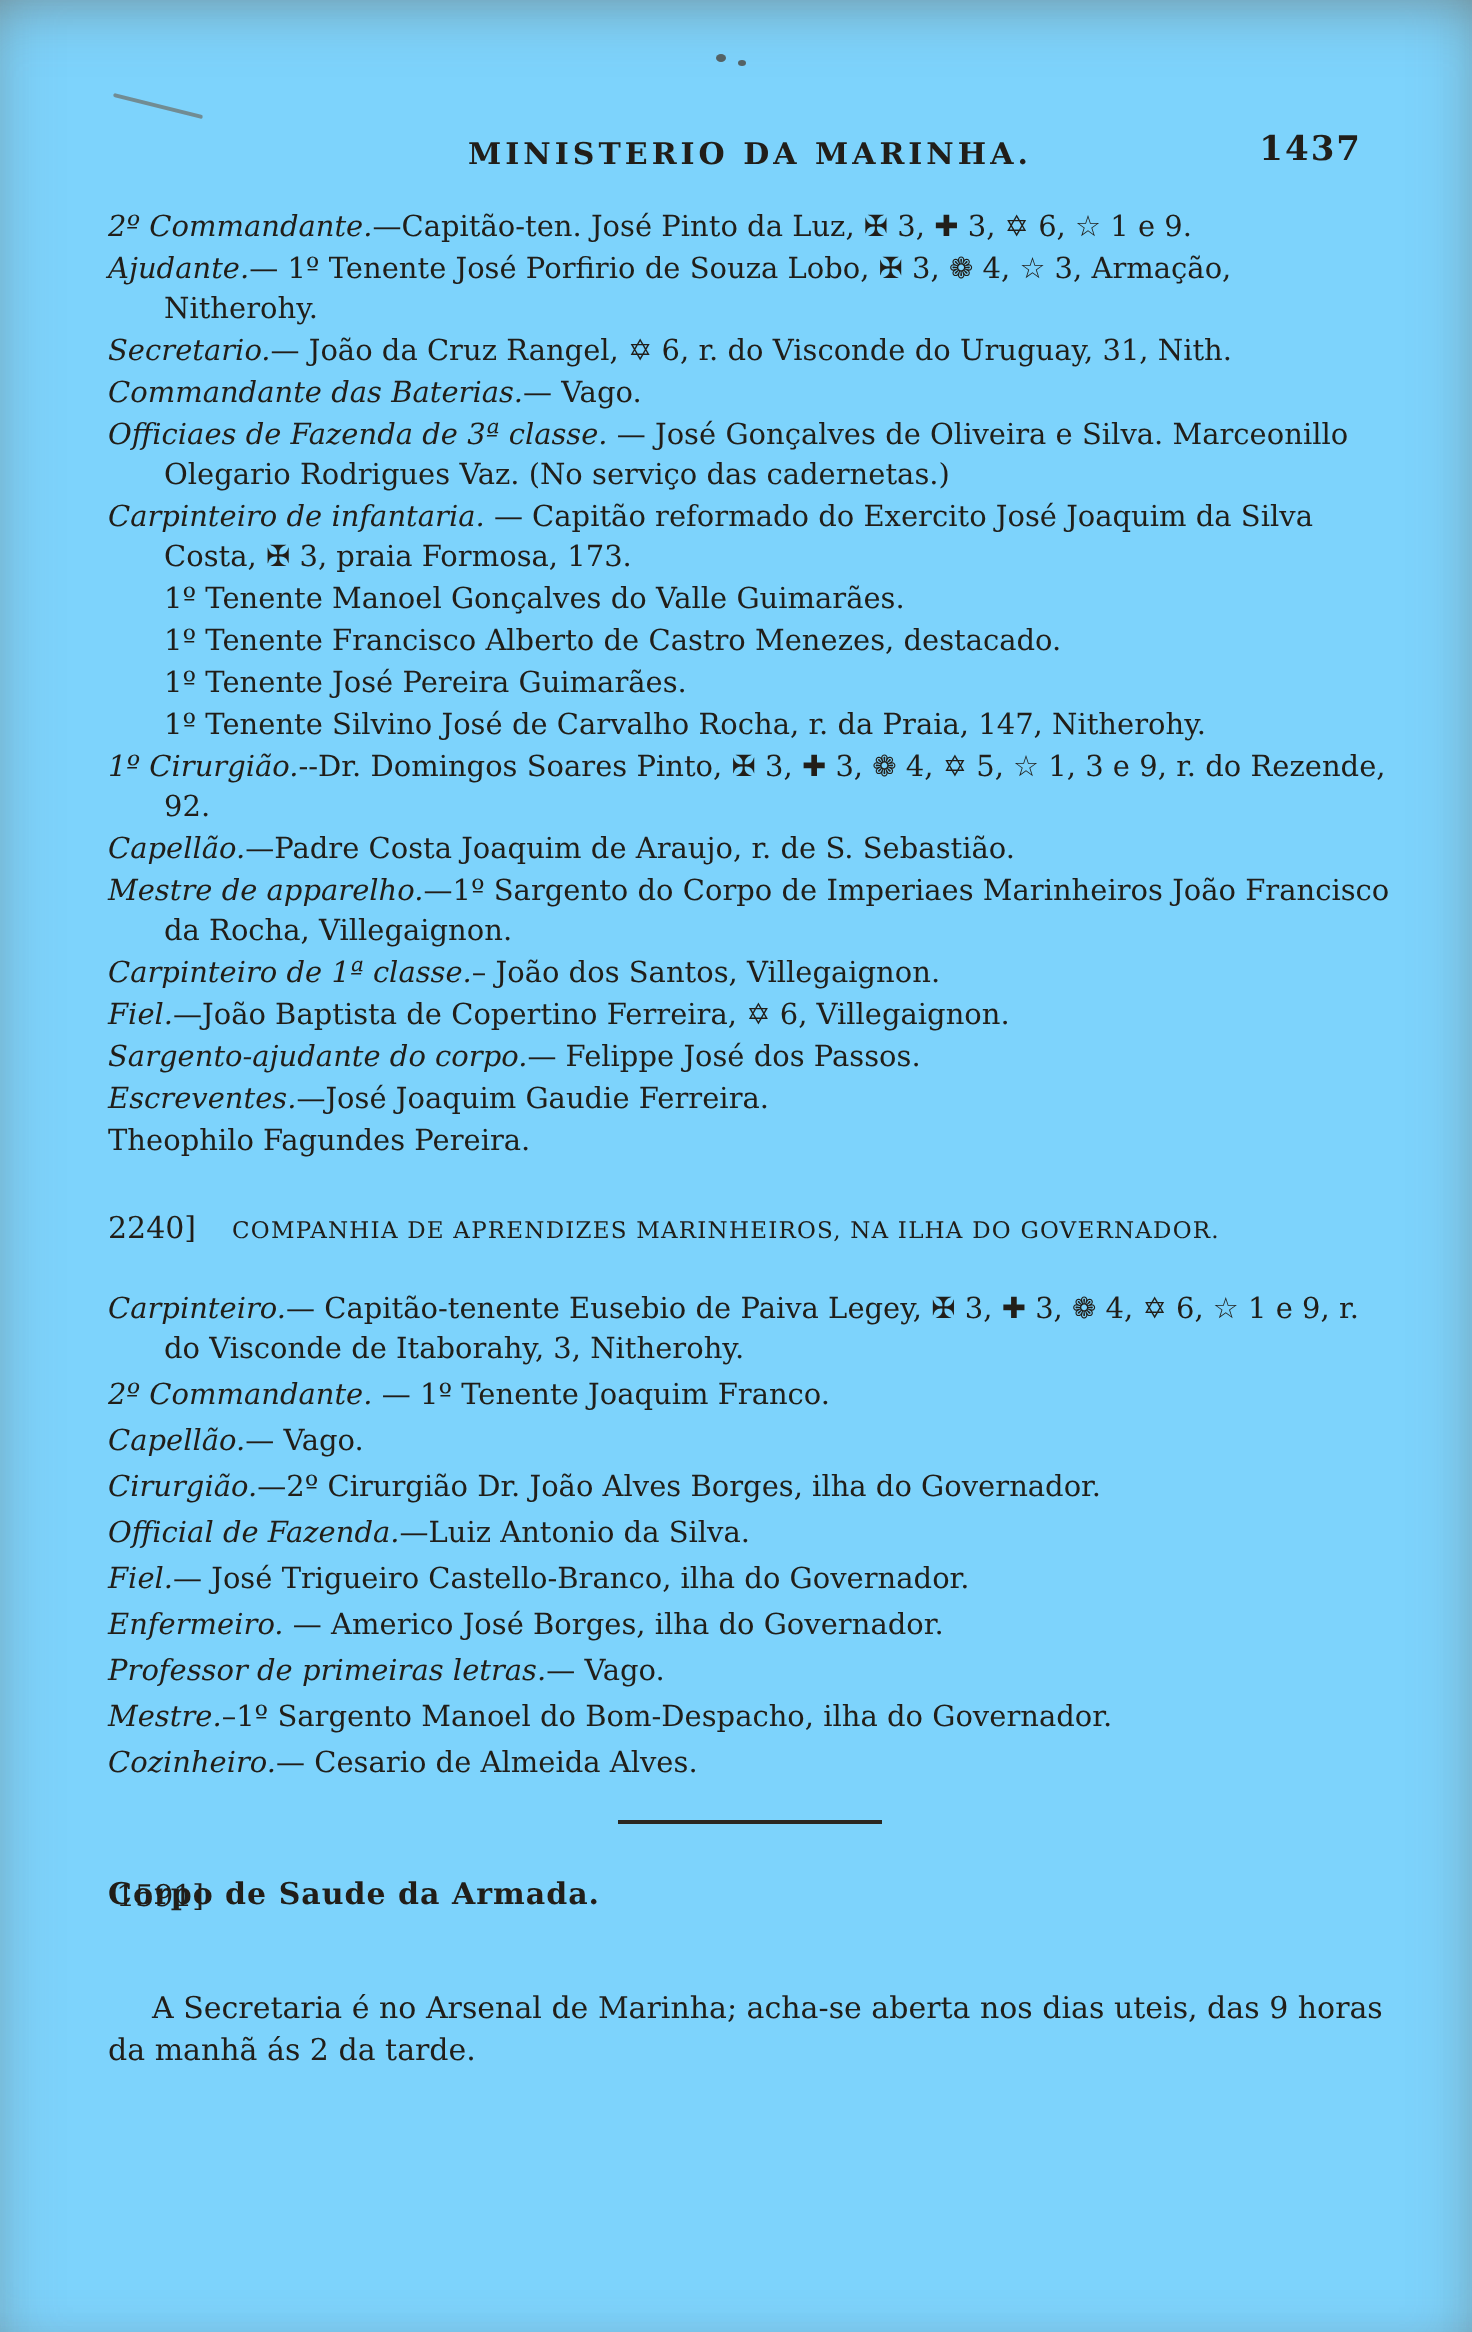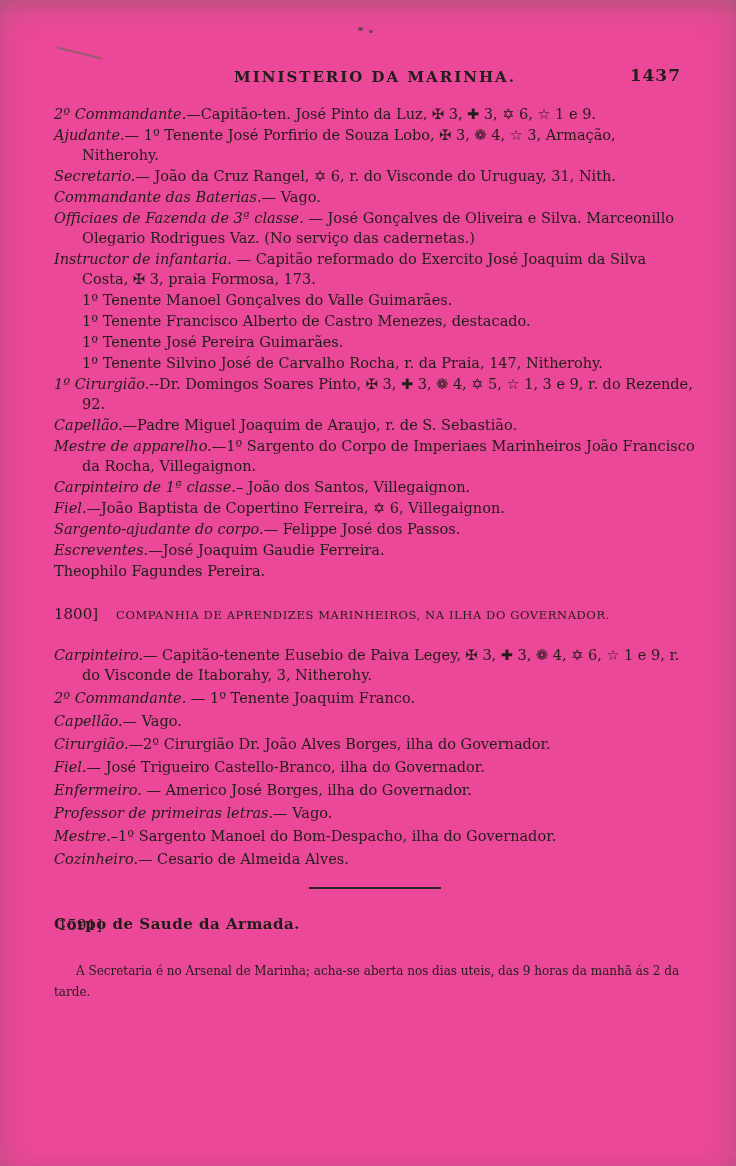--- a/index.html
+++ b/index.html
@@ -1,19 +1,19 @@
 <!DOCTYPE html>
 <html><head>
 <meta charset="utf-8">
 <style>
   *{box-sizing:border-box;margin:0;padding:0}
   html,body{background:#dcd9d2}
   .page{
     position:relative;width:736px;height:1166px;margin:0 auto;
-    background:#ec4899;color:#211e19;overflow:hidden;
+    background:#7dd3fc;color:#211e19;overflow:hidden;
     font-family:"DejaVu Serif","DejaVu Sans",serif;
     box-shadow:
       inset 0 24px 32px -24px rgba(110,104,92,.6),
       inset 24px 0 32px -26px rgba(110,104,92,.35),
       inset -24px 0 32px -26px rgba(110,104,92,.4),
       inset 0 -16px 26px -22px rgba(110,104,92,.25);
   }
   .inner{padding:68px 40px 0 54px}
 
   
@@ -41,21 +41,21 @@
 
   
   .divider{width:132px;border-top:2px solid #2a2722;margin:18px auto 0}
 
   
   .sechead2{position:relative;margin-top:26px;height:22px}
   .sechead2 .sec-num{position:absolute;left:4px;top:1px}
   .sec-title-center{text-align:left;font-weight:bold;font-size:15px;letter-spacing:.5px}
 
   
-  .notice{margin-top:24px;font-size:12px;line-height:21px;text-indent:22px}
+  .notice{margin-top:34px;font-size:15px;line-height:21px;text-indent:22px}
 </style>
 </head>
 <body>
 
 <div class="page">
   <div class="diag"></div>
   <div class="speck s1"></div>
   <div class="speck s2"></div>
 
   <div class="inner">
@@ -65,46 +65,47 @@
       <div class="head-number">1437</div>
     </header>
 
     <section class="roster">
 
     <p class="entry"><i class="lead">2º Commandante.</i><span class="etext">—Capitão-ten. José Pinto da Luz, ✠ 3, ✚ 3, ✡ 6, ☆ 1 e 9.</span></p>
         <p class="entry"><i class="lead">Ajudante.</i><span class="etext">— 1º Tenente José Porfirio de Souza Lobo, ✠ 3, ❁ 4, ☆ 3, Armação, Nitherohy.</span></p>
         <p class="entry"><i class="lead">Secretario.</i><span class="etext">— João da Cruz Rangel, ✡ 6, r. do Visconde do Uruguay, 31, Nith.</span></p>
         <p class="entry"><i class="lead">Commandante das Baterias.</i><span class="etext">— Vago.</span></p>
         <p class="entry"><i class="lead">Officiaes de Fazenda de 3ª classe.</i><span class="etext"> — José Gonçalves de Oliveira e Silva. Marceonillo Olegario Rodrigues Vaz. (No serviço das cadernetas.)</span></p>
-        <p class="entry"><i class="lead">Instructor de infantaria.</i><span class="etext"> — Capitão reformado do Exercito José Joaquim da Silva Costa, ✠ 3, praia Formosa, 173.</span></p>
+        <p class="entry"><i class="lead">Carpinteiro de infantaria.</i><span class="etext"> — Capitão reformado do Exercito José Joaquim da Silva Costa, ✠ 3, praia Formosa, 173.</span></p>
         <p class="entry indent"><i class="lead"></i><span class="etext">1º Tenente Manoel Gonçalves do Valle Guimarães.</span></p>
         <p class="entry indent"><i class="lead"></i><span class="etext">1º Tenente Francisco Alberto de Castro Menezes, destacado.</span></p>
         <p class="entry indent"><i class="lead"></i><span class="etext">1º Tenente José Pereira Guimarães.</span></p>
         <p class="entry indent"><i class="lead"></i><span class="etext">1º Tenente Silvino José de Carvalho Rocha, r. da Praia, 147, Nitherohy.</span></p>
         <p class="entry"><i class="lead">1º Cirurgião.</i><span class="etext">--Dr. Domingos Soares Pinto, ✠ 3, ✚ 3, ❁ 4, ✡ 5, ☆ 1, 3 e 9, r. do Rezende, 92.</span></p>
-        <p class="entry"><i class="lead">Capellão.</i><span class="etext">—Padre Miguel Joaquim de Araujo, r. de S. Sebastião.</span></p>
+        <p class="entry"><i class="lead">Capellão.</i><span class="etext">—Padre Costa Joaquim de Araujo, r. de S. Sebastião.</span></p>
         <p class="entry"><i class="lead">Mestre de apparelho.</i><span class="etext">—1º Sargento do Corpo de Imperiaes Marinheiros João Francisco da Rocha, Villegaignon.</span></p>
         <p class="entry"><i class="lead">Carpinteiro de 1ª classe.</i><span class="etext">– João dos Santos, Villegaignon.</span></p>
         <p class="entry"><i class="lead">Fiel.</i><span class="etext">—João Baptista de Copertino Ferreira, ✡ 6, Villegaignon.</span></p>
         <p class="entry"><i class="lead">Sargento-ajudante do corpo.</i><span class="etext">— Felippe José dos Passos.</span></p>
         <p class="entry"><i class="lead">Escreventes.</i><span class="etext">—José Joaquim Gaudie Ferreira.</span></p>
         <p class="entry"><i class="lead"></i><span class="etext">Theophilo Fagundes Pereira.</span></p>
       </section>
 
     <div class="sechead">
-      <span class="sec-num">1800]</span>
+      <span class="sec-num">2240]</span>
       <span class="sec-title">COMPANHIA DE APRENDIZES MARINHEIROS, NA ILHA DO GOVERNADOR.</span>
     </div>
 
     <section class="roster roster2">
 
     <p class="entry"><i class="lead">Carpinteiro.</i><span class="etext">— Capitão-tenente Eusebio de Paiva Legey, ✠ 3, ✚ 3, ❁ 4, ✡ 6, ☆ 1 e 9, r. do Visconde de Itaborahy, 3, Nitherohy.</span></p>
         <p class="entry"><i class="lead">2º Commandante.</i><span class="etext"> — 1º Tenente Joaquim Franco.</span></p>
         <p class="entry"><i class="lead">Capellão.</i><span class="etext">— Vago.</span></p>
         <p class="entry"><i class="lead">Cirurgião.</i><span class="etext">—2º Cirurgião Dr. João Alves Borges, ilha do Governador.</span></p>
+        <p class="entry"><i class="lead">Official de Fazenda.</i><span class="etext">—Luiz Antonio da Silva.</span></p>
         <p class="entry"><i class="lead">Fiel.</i><span class="etext">— José Trigueiro Castello-Branco, ilha do Governador.</span></p>
         <p class="entry"><i class="lead">Enfermeiro.</i><span class="etext"> — Americo José Borges, ilha do Governador.</span></p>
         <p class="entry"><i class="lead">Professor de primeiras letras.</i><span class="etext">— Vago.</span></p>
         <p class="entry"><i class="lead">Mestre.</i><span class="etext">–1º Sargento Manoel do Bom-Despacho, ilha do Governador.</span></p>
         <p class="entry"><i class="lead">Cozinheiro.</i><span class="etext">— Cesario de Almeida Alves.</span></p>
       </section>
 
     <div class="divider"></div>
 
     <div class="sechead2">

